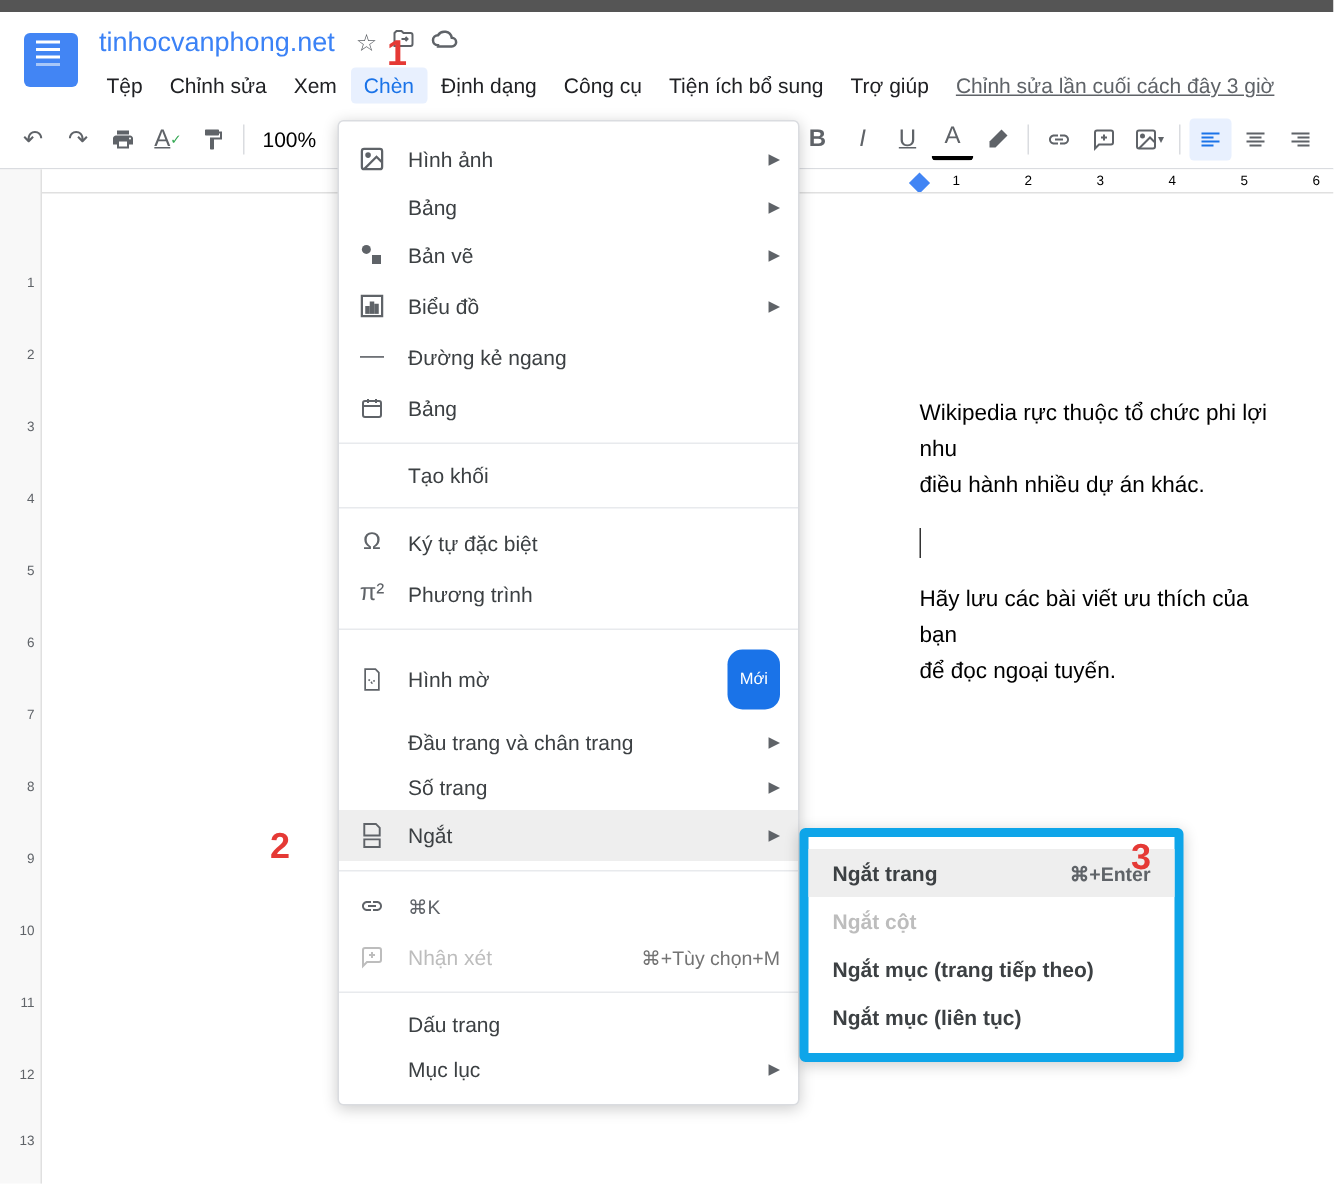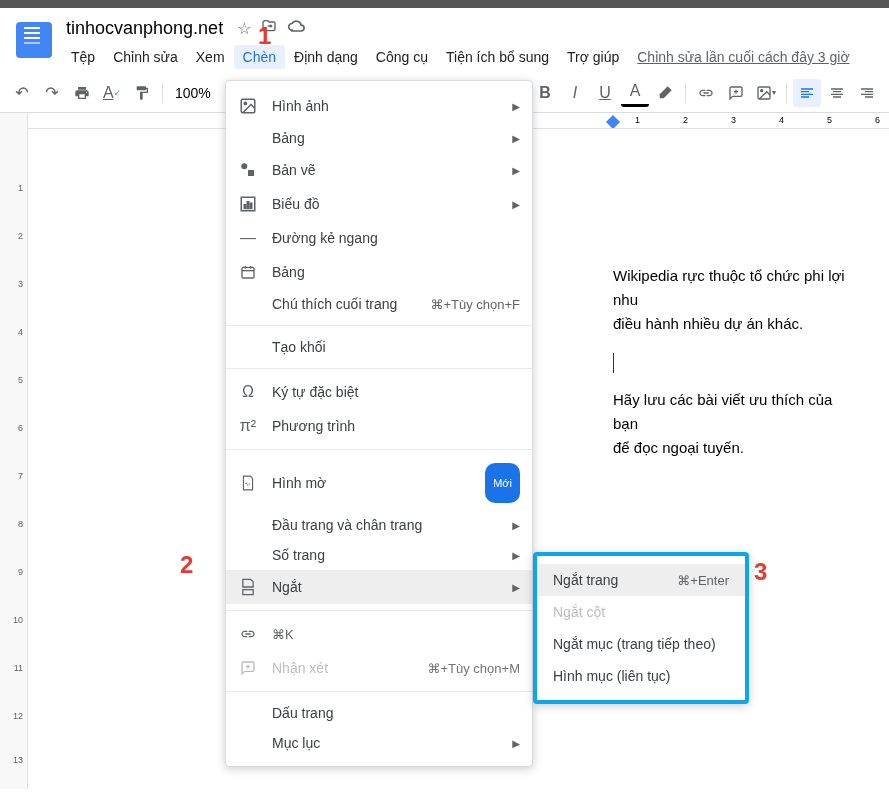--- a/index.html
+++ b/index.html
@@ -6,21 +6,21 @@
 body { background: #fff; width: 889px; height: 796px; overflow: hidden; position: relative; }
 
 .topbar { height: 8px; background: #555; }
 
 .header { display: flex; align-items: flex-start; padding: 8px 16px 4px 16px; gap: 10px; }
 .logo { width: 36px; height: 36px; background: #4285f4; border-radius: 4px; display: flex; align-items: center; justify-content: center; position: relative; margin-top: 6px; }
 .logo::before { content: ''; position: absolute; left: 8px; top: 10px; width: 16px; height: 2px; background: #fff; box-shadow: 0 5px 0 #fff, 0 10px 0 #a8c7f8, 0 -5px 0 #fff; }
 
 .title-area { display: flex; flex-direction: column; }
 .title-row { display: flex; align-items: center; gap: 10px; }
-.doc-title { font-size: 18px; color: #000000; padding: 2px 4px; }
+.doc-title { font-size: 18px; color: #3b82f6; padding: 2px 4px; }
 .star-icon { color: #5f6368; font-size: 16px; }
 .title-icon { color: #5f6368; font-size: 18px; }
 
 .menubar { display: flex; gap: 0; margin-top: 4px; }
 .menubar-item { padding: 4px 9px; font-size: 14px; color: #202124; cursor: pointer; border-radius: 3px; }
 .menubar-item.active { background: #e8f0fe; color: #1a73e8; }
 .last-edit { color: #5f6368; text-decoration: underline; font-size: 14px; padding: 4px 9px; }
 
 .toolbar { display: flex; align-items: center; padding: 4px 8px; border-bottom: 1px solid #dadce0; gap: 2px; height: 40px; }
 .tool-btn { width: 28px; height: 28px; display: flex; align-items: center; justify-content: center; color: #5f6368; cursor: pointer; border-radius: 3px; font-size: 16px; }
@@ -46,21 +46,21 @@
 .menu-item.disabled { color: #bdbdbd; }
 .menu-icon { width: 20px; height: 20px; display: flex; align-items: center; justify-content: center; color: #5f6368; font-size: 16px; flex-shrink: 0; }
 .menu-indent { width: 20px; flex-shrink: 0; }
 .menu-label { flex: 1; }
 .menu-arrow { color: #5f6368; font-size: 10px; }
 .menu-shortcut { color: #5f6368; font-size: 13px; }
 .menu-sep { height: 1px; background: #e8eaed; margin: 6px 0; }
 .badge-new { background: #1a73e8; color: #fff; font-size: 11px; padding: 14px 8px; border-radius: 10px; font-weight: 500; text-align: right; }
 
 
-.submenu { position: absolute; left: 533px; top: 552px; width: 216px; background: #fff; border: 4px solid #0ea5e9; border-radius: 4px; box-shadow: 0 2px 10px rgba(0,0,0,0.2); z-index: 110; padding: 8px 0; }
+.submenu { position: absolute; left: 533px; top: 552px; width: 256px; background: #fff; border: 6px solid #0ea5e9; border-radius: 4px; box-shadow: 0 2px 10px rgba(0,0,0,0.2); z-index: 110; padding: 8px 0; font-weight: bold; }
 .submenu-item { display: flex; align-items: center; padding: 8px 16px; font-size: 14px; color: #3c4043; cursor: pointer; }
 .submenu-item.highlighted { background: #eeeeee; }
 .submenu-item.disabled { color: #bdbdbd; }
 .sub-label { flex: 1; }
 .sub-shortcut { color: #5f6368; font-size: 13px; }
 
 
 .annotation { position: absolute; font-size: 24px; font-weight: bold; color: #e53935; z-index: 200; }
 
 .text-cursor { display: inline-block; width: 1px; height: 20px; background: #333; vertical-align: middle; }
@@ -278,25 +278,20 @@
     <span class="menu-icon">
         <svg width="16" height="16" viewBox="0 0 24 24" fill="none" stroke="#5f6368" stroke-width="2">
           <rect x="3" y="5" width="18" height="16" rx="2"></rect>
           <line x1="3" y1="10" x2="21" y2="10"></line>
           <line x1="8" y1="3" x2="8" y2="7"></line>
           <line x1="16" y1="3" x2="16" y2="7"></line>
         </svg>
       </span>
     <span class="menu-label">Bảng</span>
   </div>
-  <div class="menu-item">
-    <span class="menu-indent"></span>
-    <span class="menu-label">Chú thích cuối trang</span>
-    <span class="menu-shortcut">⌘+Tùy chọn+F</span>
-  </div>
   <div class="menu-sep"></div>
   <div class="menu-item">
     <span class="menu-indent"></span>
     <span class="menu-label">Tạo khối</span>
   </div>
   <div class="menu-sep"></div>
   <div class="menu-item">
     <span class="menu-icon">Ω</span>
     <span class="menu-label">Ký tự đặc biệt</span>
   </div>
@@ -372,17 +367,17 @@
     <span class="sub-label">Ngắt trang</span>
     <span class="sub-shortcut">⌘+Enter</span>
   </div>
   <div class="submenu-item disabled">
     <span class="sub-label">Ngắt cột</span>
   </div>
   <div class="submenu-item">
     <span class="sub-label">Ngắt mục (trang tiếp theo)</span>
   </div>
   <div class="submenu-item">
-    <span class="sub-label">Hình mục (liên tục)</span>
+    <span class="sub-label">Ngắt mục (liên tục)</span>
   </div>
 </div>
 
 <span class="annotation" style="left:754px; top:558px;">3</span>
 
 </body></html>

